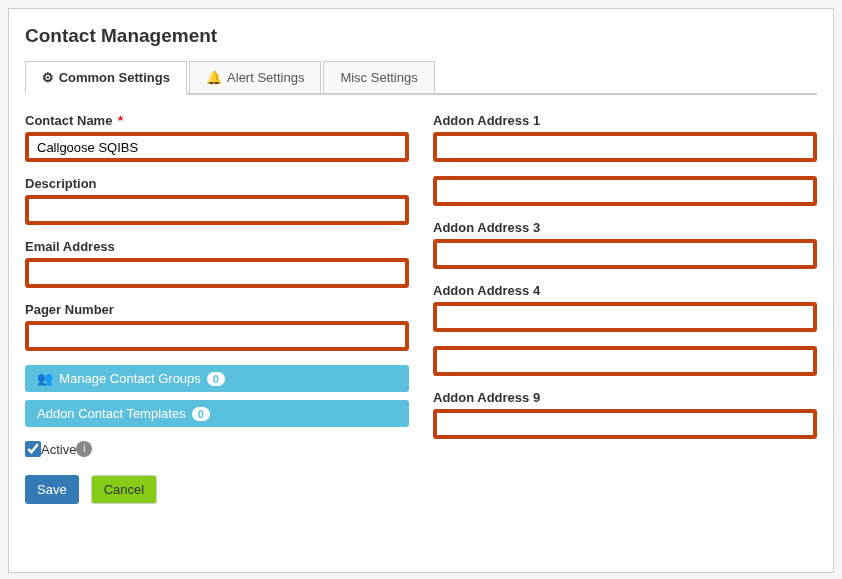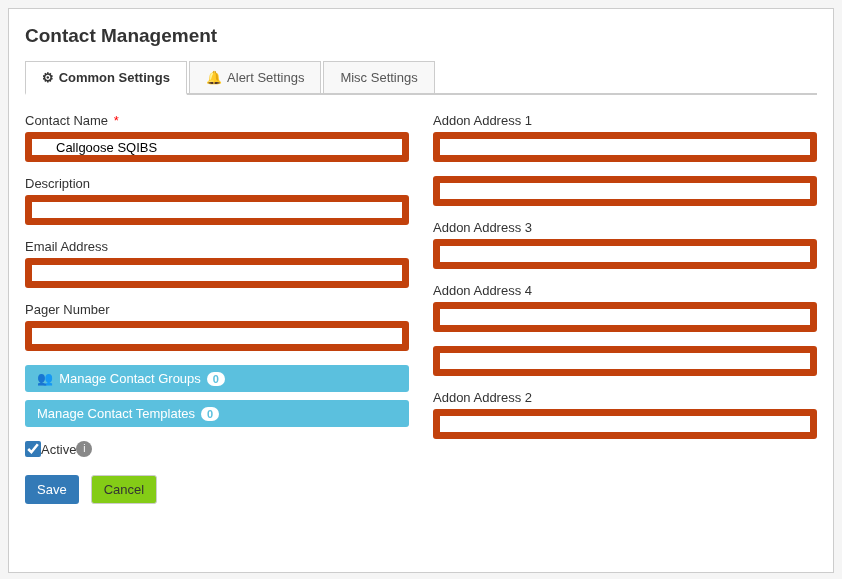--- a/index.html
+++ b/index.html
@@ -54,32 +54,32 @@
       gap: 24px;
     }
     .form-col {
       flex: 1;
     }
     .form-group {
       margin-bottom: 14px;
     }
     .form-group label {
       display: block;
-      font-weight: normal;
+      font-weight: bold;
       margin-bottom: 4px;
       font-size: 13px;
     }
     .form-group label .required {
       color: red;
       margin-left: 2px;
     }
     .form-control {
       width: 100%;
-      padding: 5px 24px;
-      border: 7px solid #c2410c;
+      padding: 5px 8px;
+      border: 4px solid #c2410c;
       border-radius: 3px;
       font-size: 13px;
       background: #fff;
       height: 30px;
     }
     
     .action-buttons {
       display: flex;
       flex-direction: column;
       gap: 8px;
@@ -191,21 +191,21 @@
         <input type="text" class="form-control" value="" style="">
       </div>
 
       <div class="action-buttons">
         <button class="btn btn-teal">
           <span>👥</span>
           <span>Manage Contact Groups</span>
           <span class="badge">0</span>
         </button>
         <button class="btn btn-teal">
-          <span>Manage Contact Templates</span>
+          <span>Addon Contact Templates</span>
           <span class="badge">0</span>
         </button>
       </div>
 
       <div class="active-row">
         <input type="checkbox" id="active-check" checked="" style="">
         <label for="active-check">Active</label>
         <span class="info-icon">i</span>
       </div>
 
@@ -228,18 +228,18 @@
         <input type="text" class="form-control" value="" style="">
       </div>
       <div class="form-group">
         <label>Addon Address 4</label>
         <input type="text" class="form-control" value="" style="">
       </div>
       <div class="form-group">
         <input type="text" class="form-control" value="" style="">
       </div>
       <div class="form-group">
-        <label>Addon Address 2</label>
+        <label>Addon Address 9</label>
         <input type="text" class="form-control" value="" style="">
       </div>
     </div>
   </div>
 </div>
 
 </body></html>

